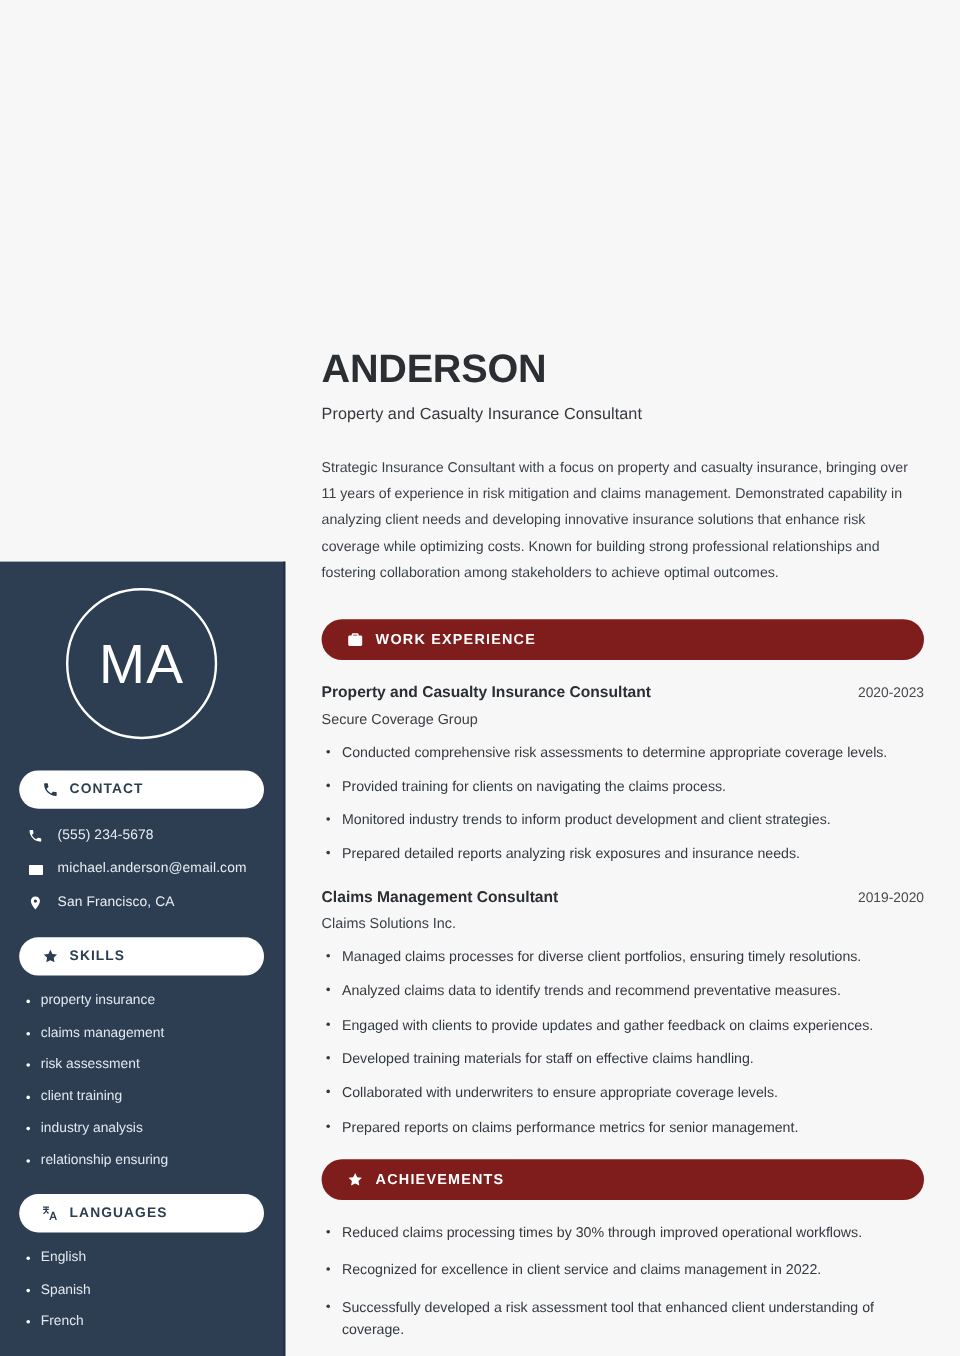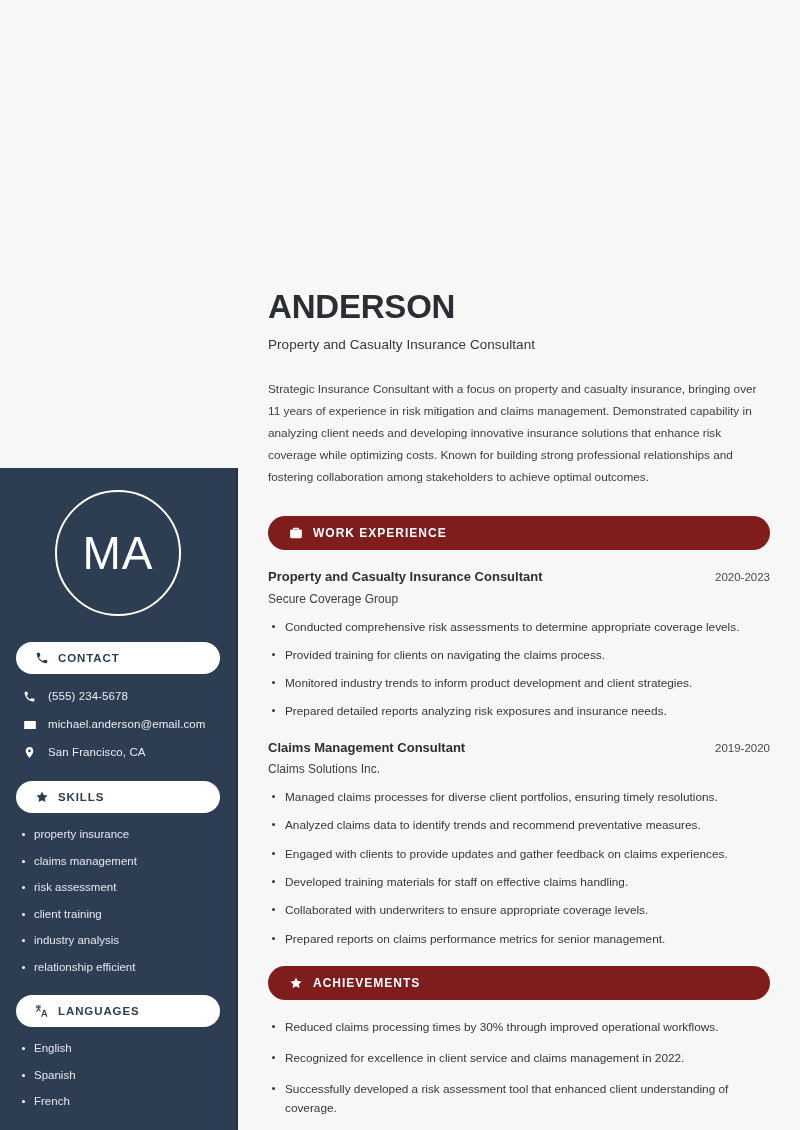--- a/index.html
+++ b/index.html
@@ -315,21 +315,21 @@
           </svg>
         </span>
         <span class="pill-label">SKILLS</span>
       </div>
       <ul class="side-list">
         <li>property insurance</li>
         <li>claims management</li>
         <li>risk assessment</li>
         <li>client training</li>
         <li>industry analysis</li>
-        <li>relationship efficient</li>
+        <li>relationship ensuring</li>
       </ul>
     </section>
 
     <section class="side-block">
       <div class="pill">
         <span class="pill-icon">
           <svg width="16" height="16" viewBox="0 0 24 24" fill="#2d3d52">
             <path d="M3 3h8v1.6H7.9v1.5h2.8v1.5H7.9c.6 1.7 1.6 3 2.9 3.9l-.9 1.4c-1.1-.8-2-1.8-2.7-3-.7 1.3-1.8 2.5-3.2 3.5l-.9-1.3c1.6-1 2.7-2.3 3.3-3.7v-.8H3V6.1h3.3V4.6H3V3z"></path>
             <path d="M15.3 10h2.3l3.9 11h-2l-.9-2.6h-4.3L13.4 21h-2l3.9-11zm1.1 2.4-1.5 4.4h3l-1.5-4.4z"></path>
           </svg>

